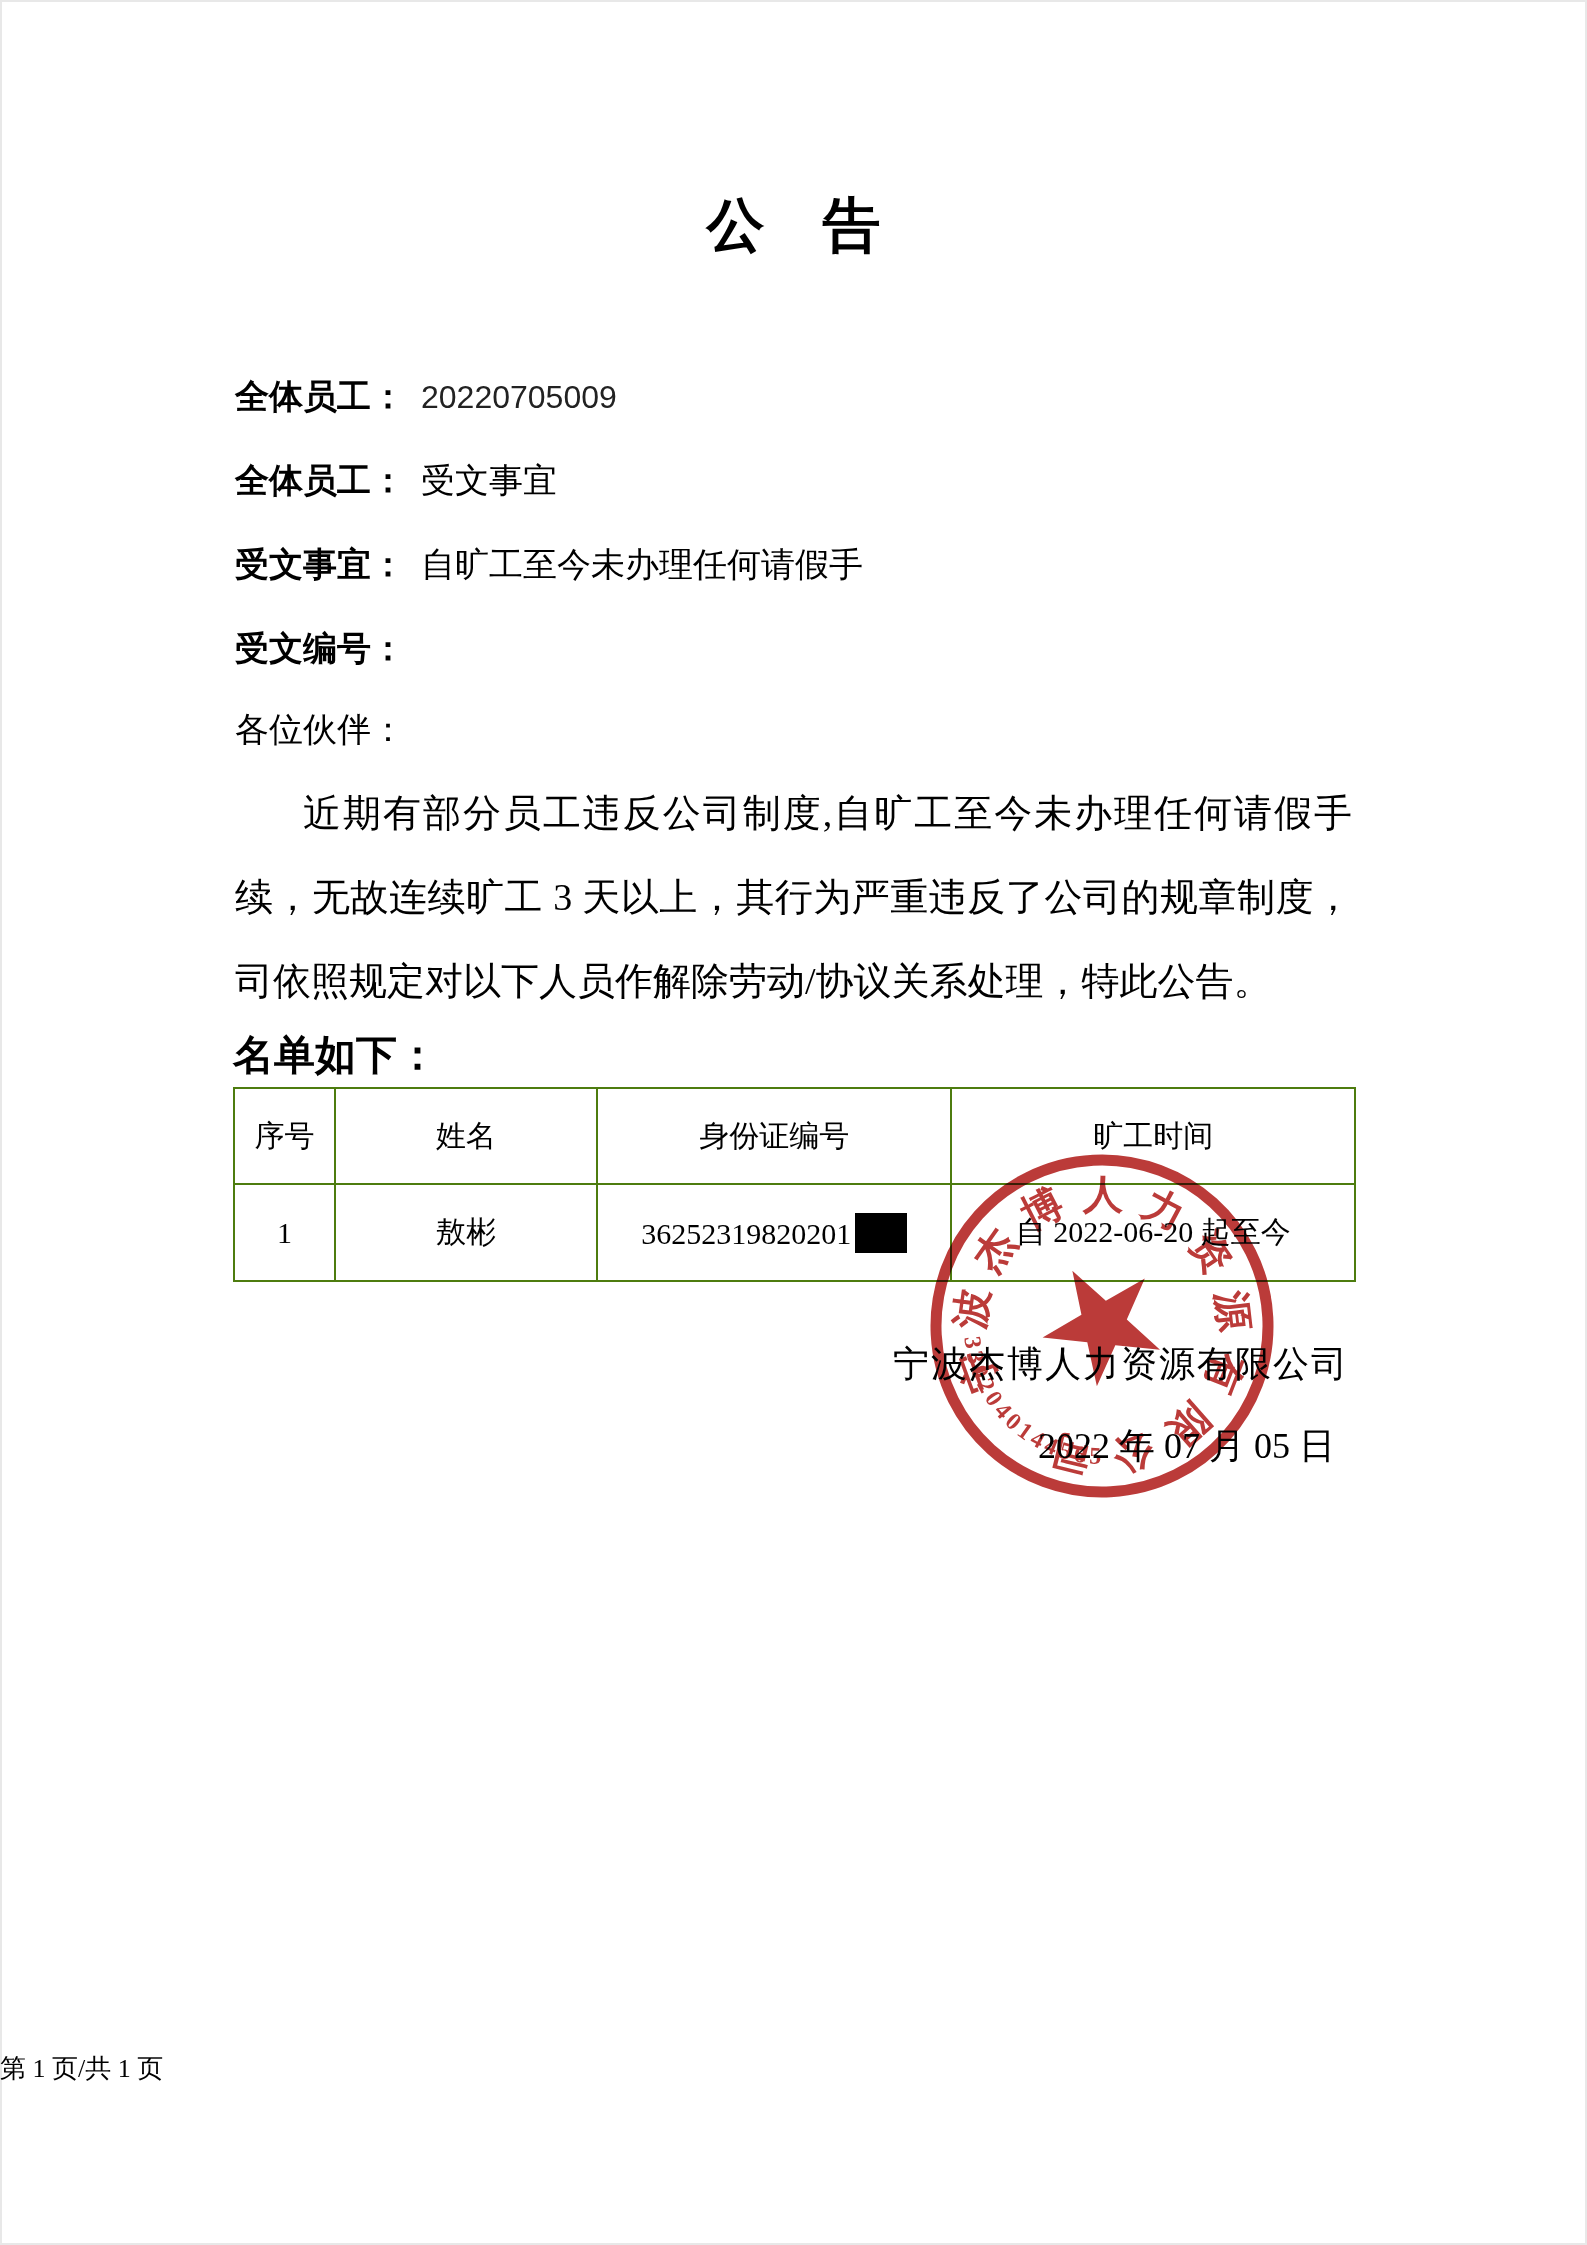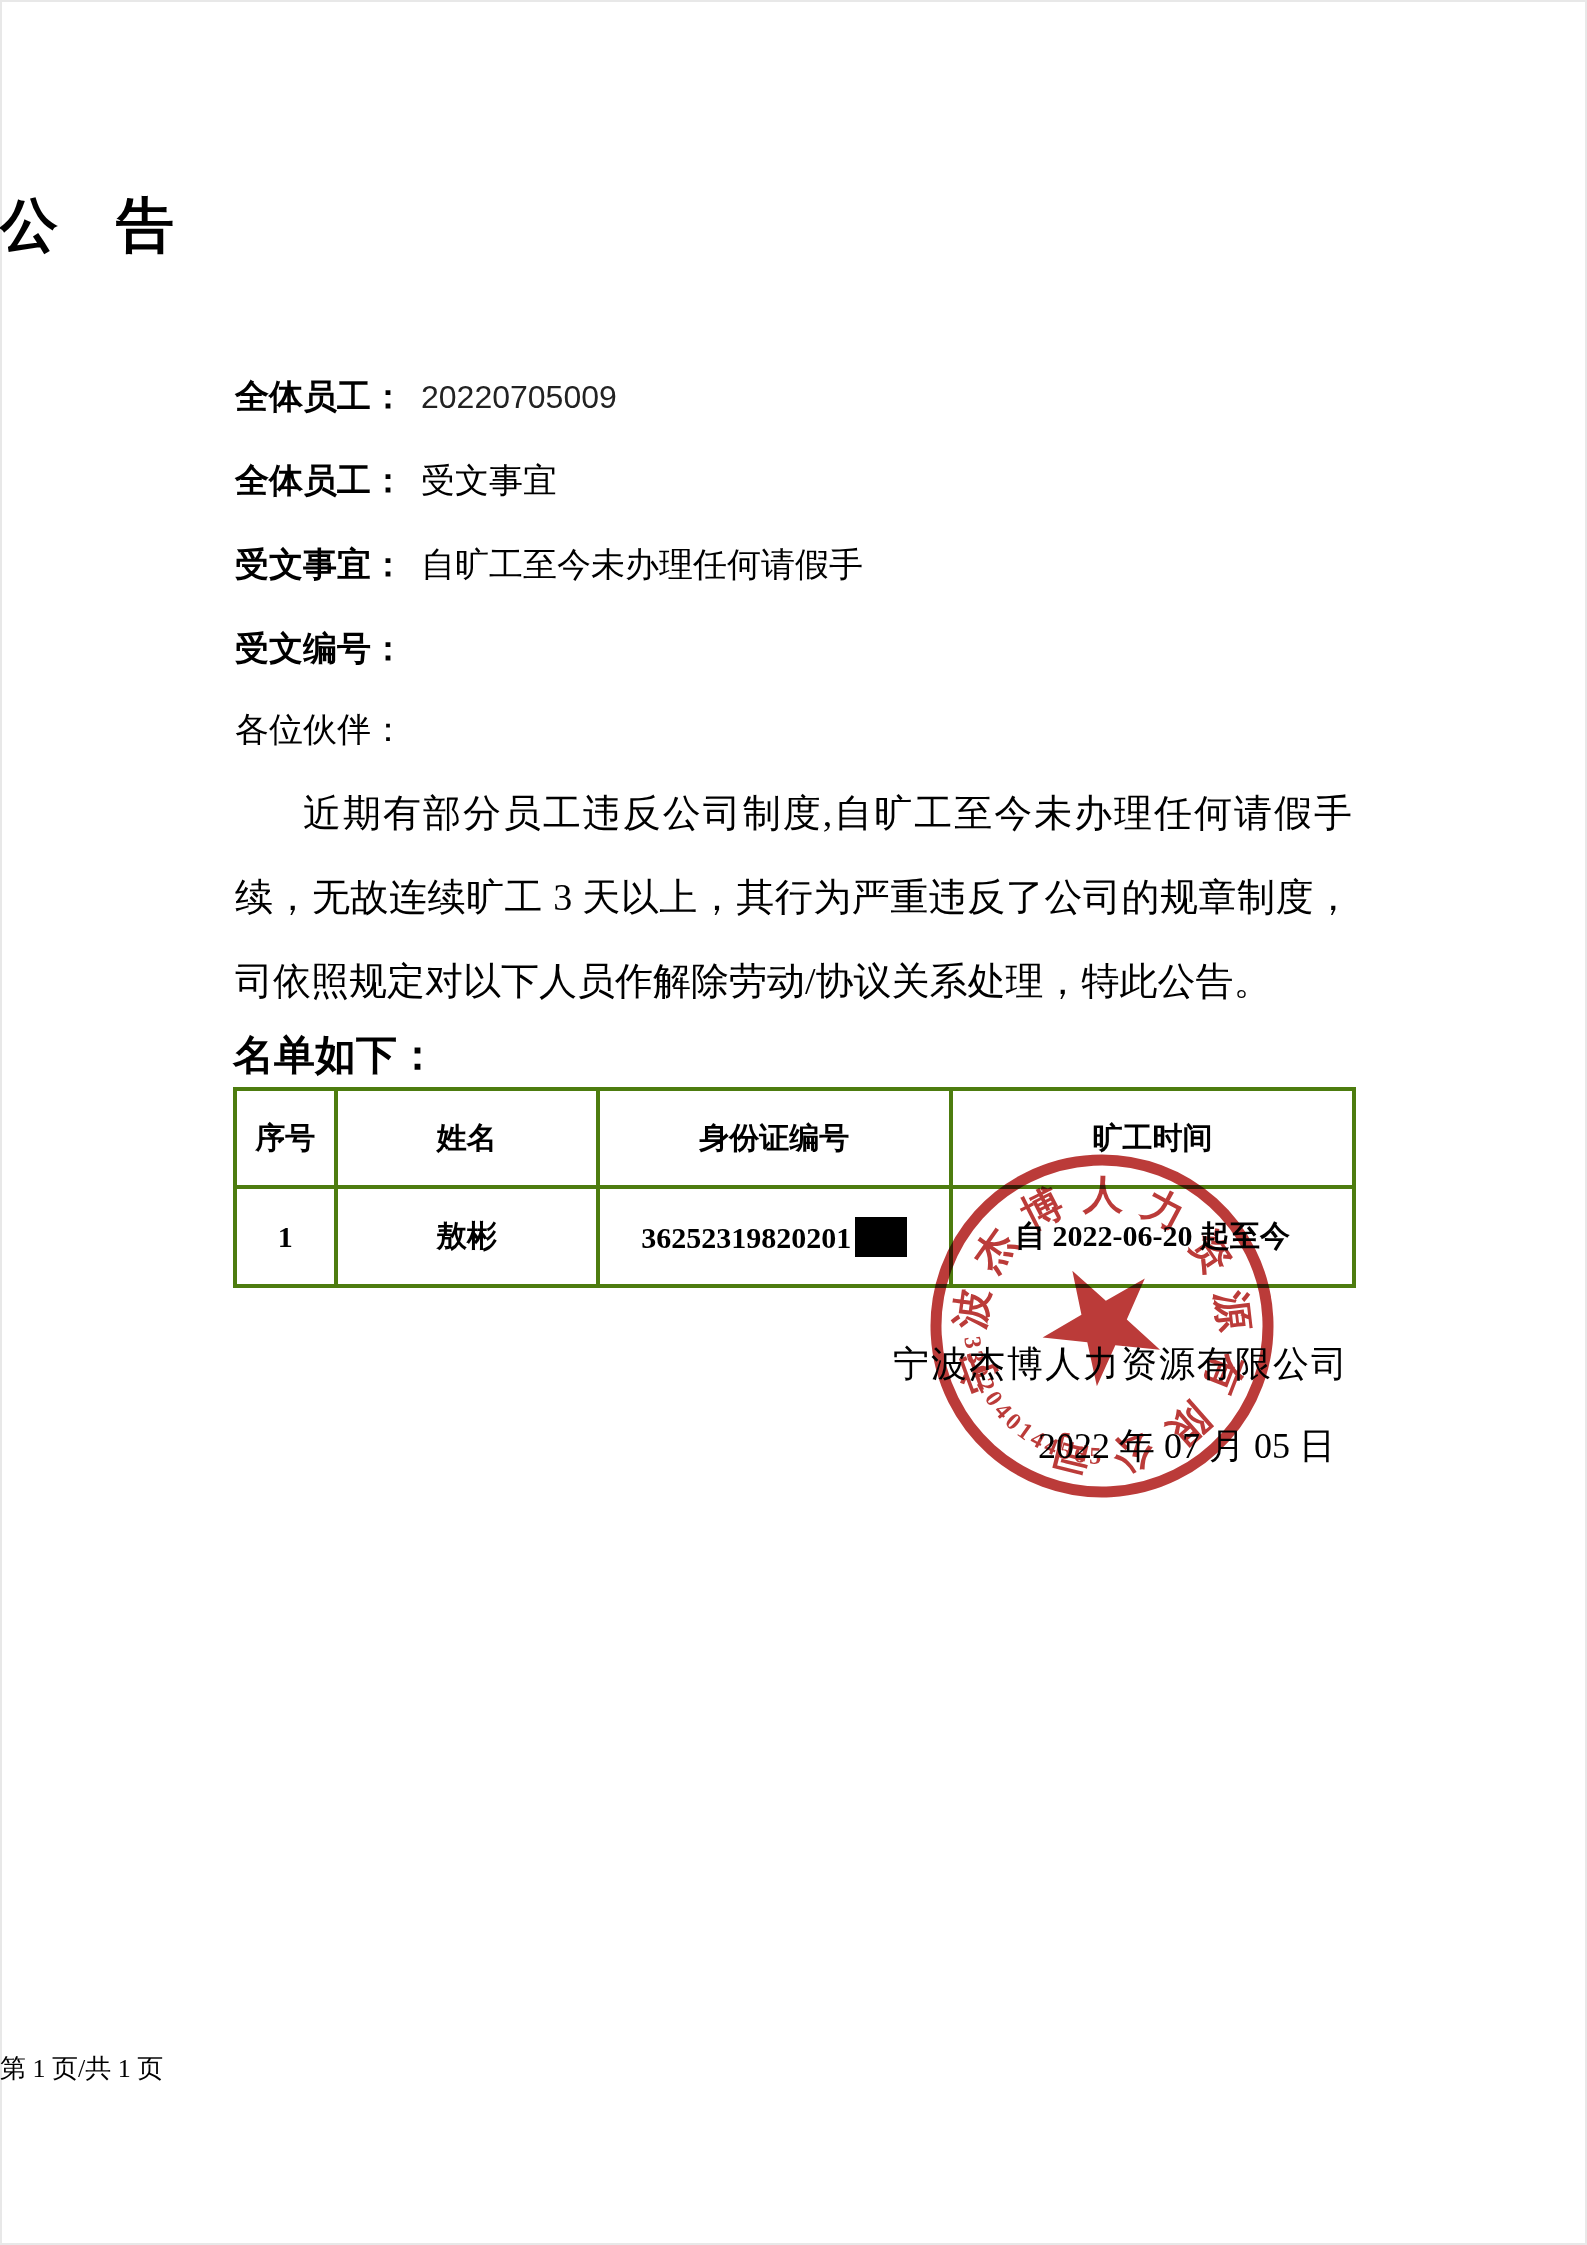--- a/index.html
+++ b/index.html
@@ -7,20 +7,21 @@
     position:relative;
     width:1587px;height:2245px;
     background:#ffffff;
     box-shadow: inset 0 0 0 2px #e8e8e8;
     font-family:"Liberation Serif","DejaVu Serif",serif;
     color:#000;
     overflow:hidden;
   }
   .doc-title{
     position:absolute;left:0;top:194px;width:100%;
+    text-align:center;
     font-size:58px;font-weight:bold;line-height:1.1;
   }
   .meta-line{
     position:absolute;left:235px;
     font-size:34px;line-height:50px;white-space:nowrap;
   }
   .meta-label{font-weight:bold;}
   .meta-value{margin-left:16px;}
   .meta-value.num{font-family:"Liberation Sans","DejaVu Sans",sans-serif;font-size:32px;color:#222;}
   .salutation{
@@ -41,23 +42,23 @@
   .list-heading{
     position:absolute;left:233px;top:1036px;
     font-size:41px;font-weight:bold;line-height:44px;font-family:Liberation Mono, monospace;
   }
   .roster{
     position:absolute;left:233px;top:1087px;
     width:1123px;border-collapse:collapse;
     font-size:30px;
   }
   .roster th,.roster td{
-    border:4px solid #4d7c0f;
+    border:2px solid #4d7c0f;
     text-align:center;vertical-align:middle;
-    font-weight:bold;padding:12px;
+    font-weight:normal;padding:12px;
   }
   .roster th{height:70px;}
   .roster td{height:71px;}
   .redaction{
     display:inline-block;width:52px;height:40px;
     background:#000;vertical-align:-9px;margin-left:4px;
   }
   .sig-company{
     position:absolute;left:893px;top:1342px;
     font-size:36px;line-height:44px;white-space:nowrap;letter-spacing:2px;

